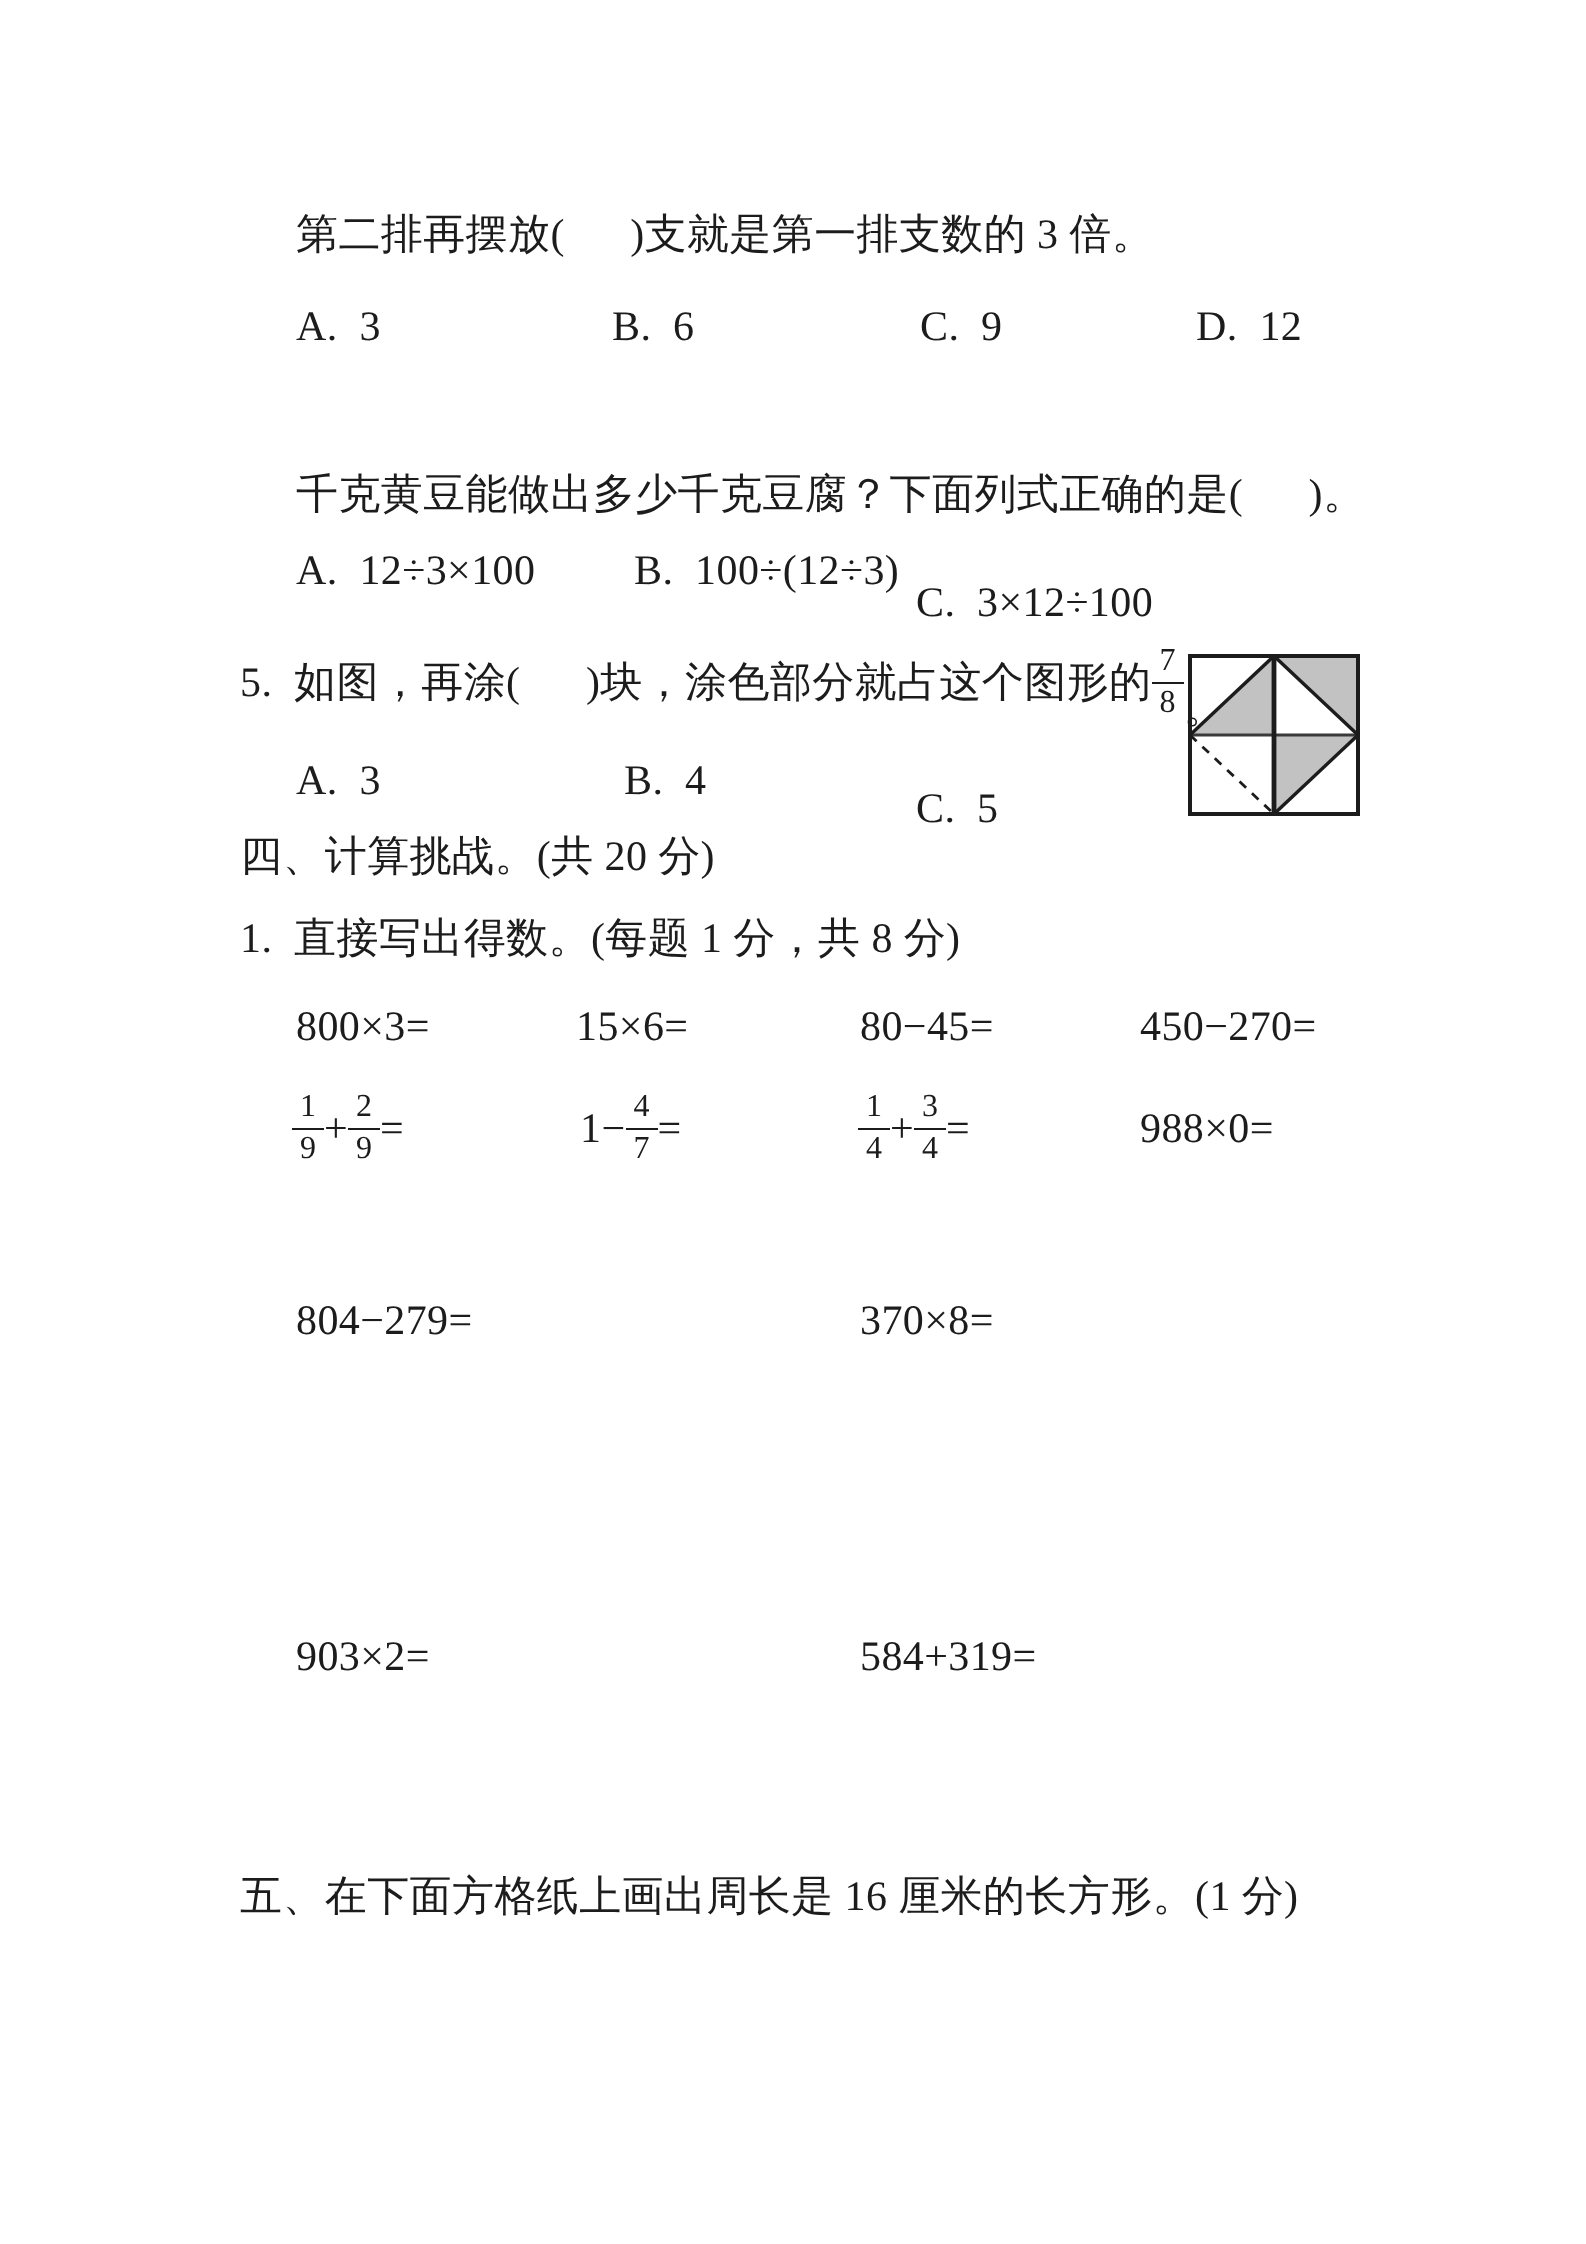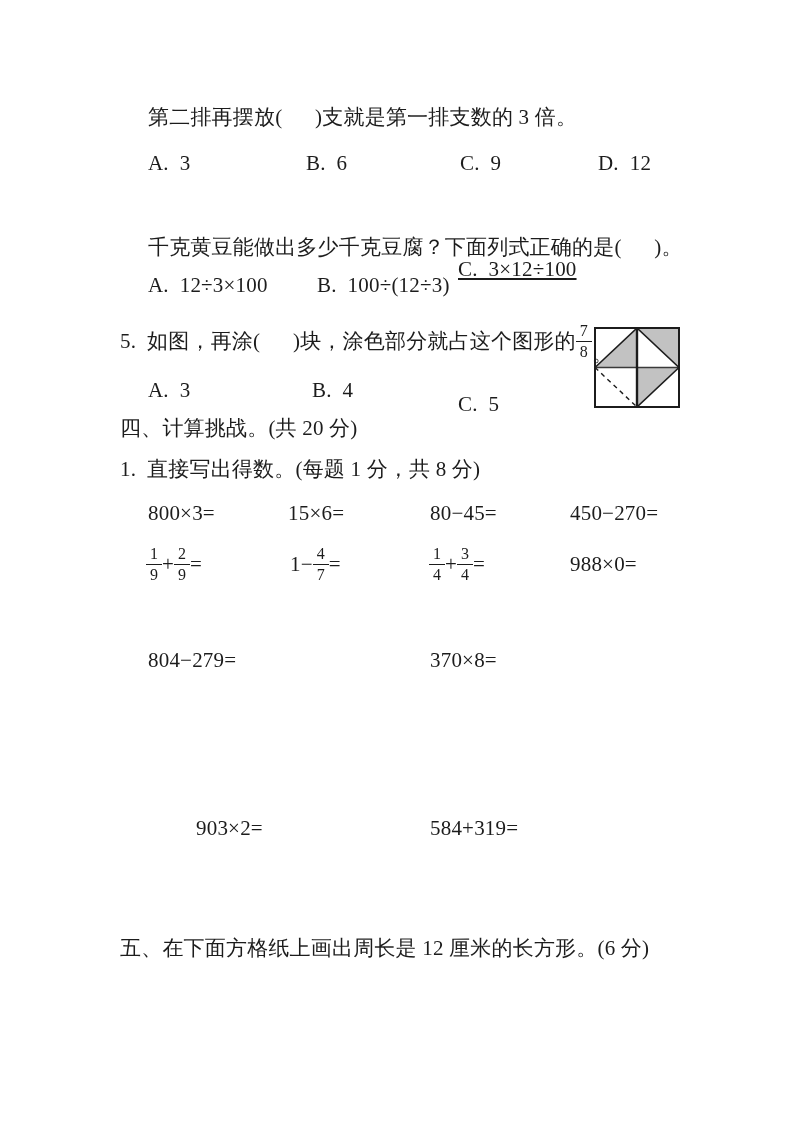--- a/index.html
+++ b/index.html
@@ -33,21 +33,21 @@
 
   <div class="line" style="left:148px; top:104px;">第二排再摆放(      )支就是第一排支数的 3 倍。</div>
   <div class="line" style="left:148px; top:150px;">A.  3</div>
   <div class="line" style="left:306px; top:150px;">B.  6</div>
   <div class="line" style="left:460px; top:150px;">C.  9</div>
   <div class="line" style="left:598px; top:150px;">D.  12</div>
 
   <div class="line" style="left:148px; top:234px;">千克黄豆能做出多少千克豆腐？下面列式正确的是(      )。</div>
   <div class="line" style="left:148px; top:272px;">A.  12÷3×100</div>
   <div class="line" style="left:317px; top:272px;">B.  100÷(12÷3)</div>
-  <div class="line" style="left:458px; top:256px;text-decoration:underline;">C.  3×12÷100</div>
+  <div class="line" style="left:458px; top:288px;">C.  3×12÷100</div>
 
   <div class="line fx" style="left:120px; top:316px; height:50px;">
     <span>5.  如图，再涂(      )块，涂色部分就占这个图形的</span><span class="frac"><span class="fnum">7</span><span class="fden">8</span></span><span class="vbottom">。</span>
   </div>
   <div class="line" style="left:148px; top:377px;">A.  3</div>
   <div class="line" style="left:312px; top:377px;">B.  4</div>
   <div class="line" style="left:458px; top:377px;margin-top:14px;">C.  5</div>
 
   <div class="figwrap">
     <svg width="86" height="82" viewBox="0 0 86 82">
@@ -80,18 +80,18 @@
   </div>
   <div class="line fx" style="left:429px; top:538px; height:52px;">
     <span class="frac"><span class="fnum">1</span><span class="fden">4</span></span><span>+</span><span class="frac"><span class="fnum">3</span><span class="fden">4</span></span><span>=</span>
   </div>
   <div class="line fx" style="left:570px; top:538px; height:52px;">
     <span>988×0=</span>
   </div>
 
   <div class="line" style="left:148px; top:647px;">804−279=</div>
   <div class="line" style="left:430px; top:647px;">370×8=</div>
-  <div class="line" style="left:148px; top:815px;margin-left:48px;">903×2=</div>
+  <div class="line" style="left:148px; top:815px;">903×2=</div>
   <div class="line" style="left:430px; top:815px;">584+319=</div>
 
-  <div class="line" style="left:120px; top:935px;">五、在下面方格纸上画出周长是 12 厘米的长方形。(6 分)</div>
+  <div class="line" style="left:120px; top:935px;">五、在下面方格纸上画出周长是 16 厘米的长方形。(1 分)</div>
 
 </div>
 
 </body></html>

